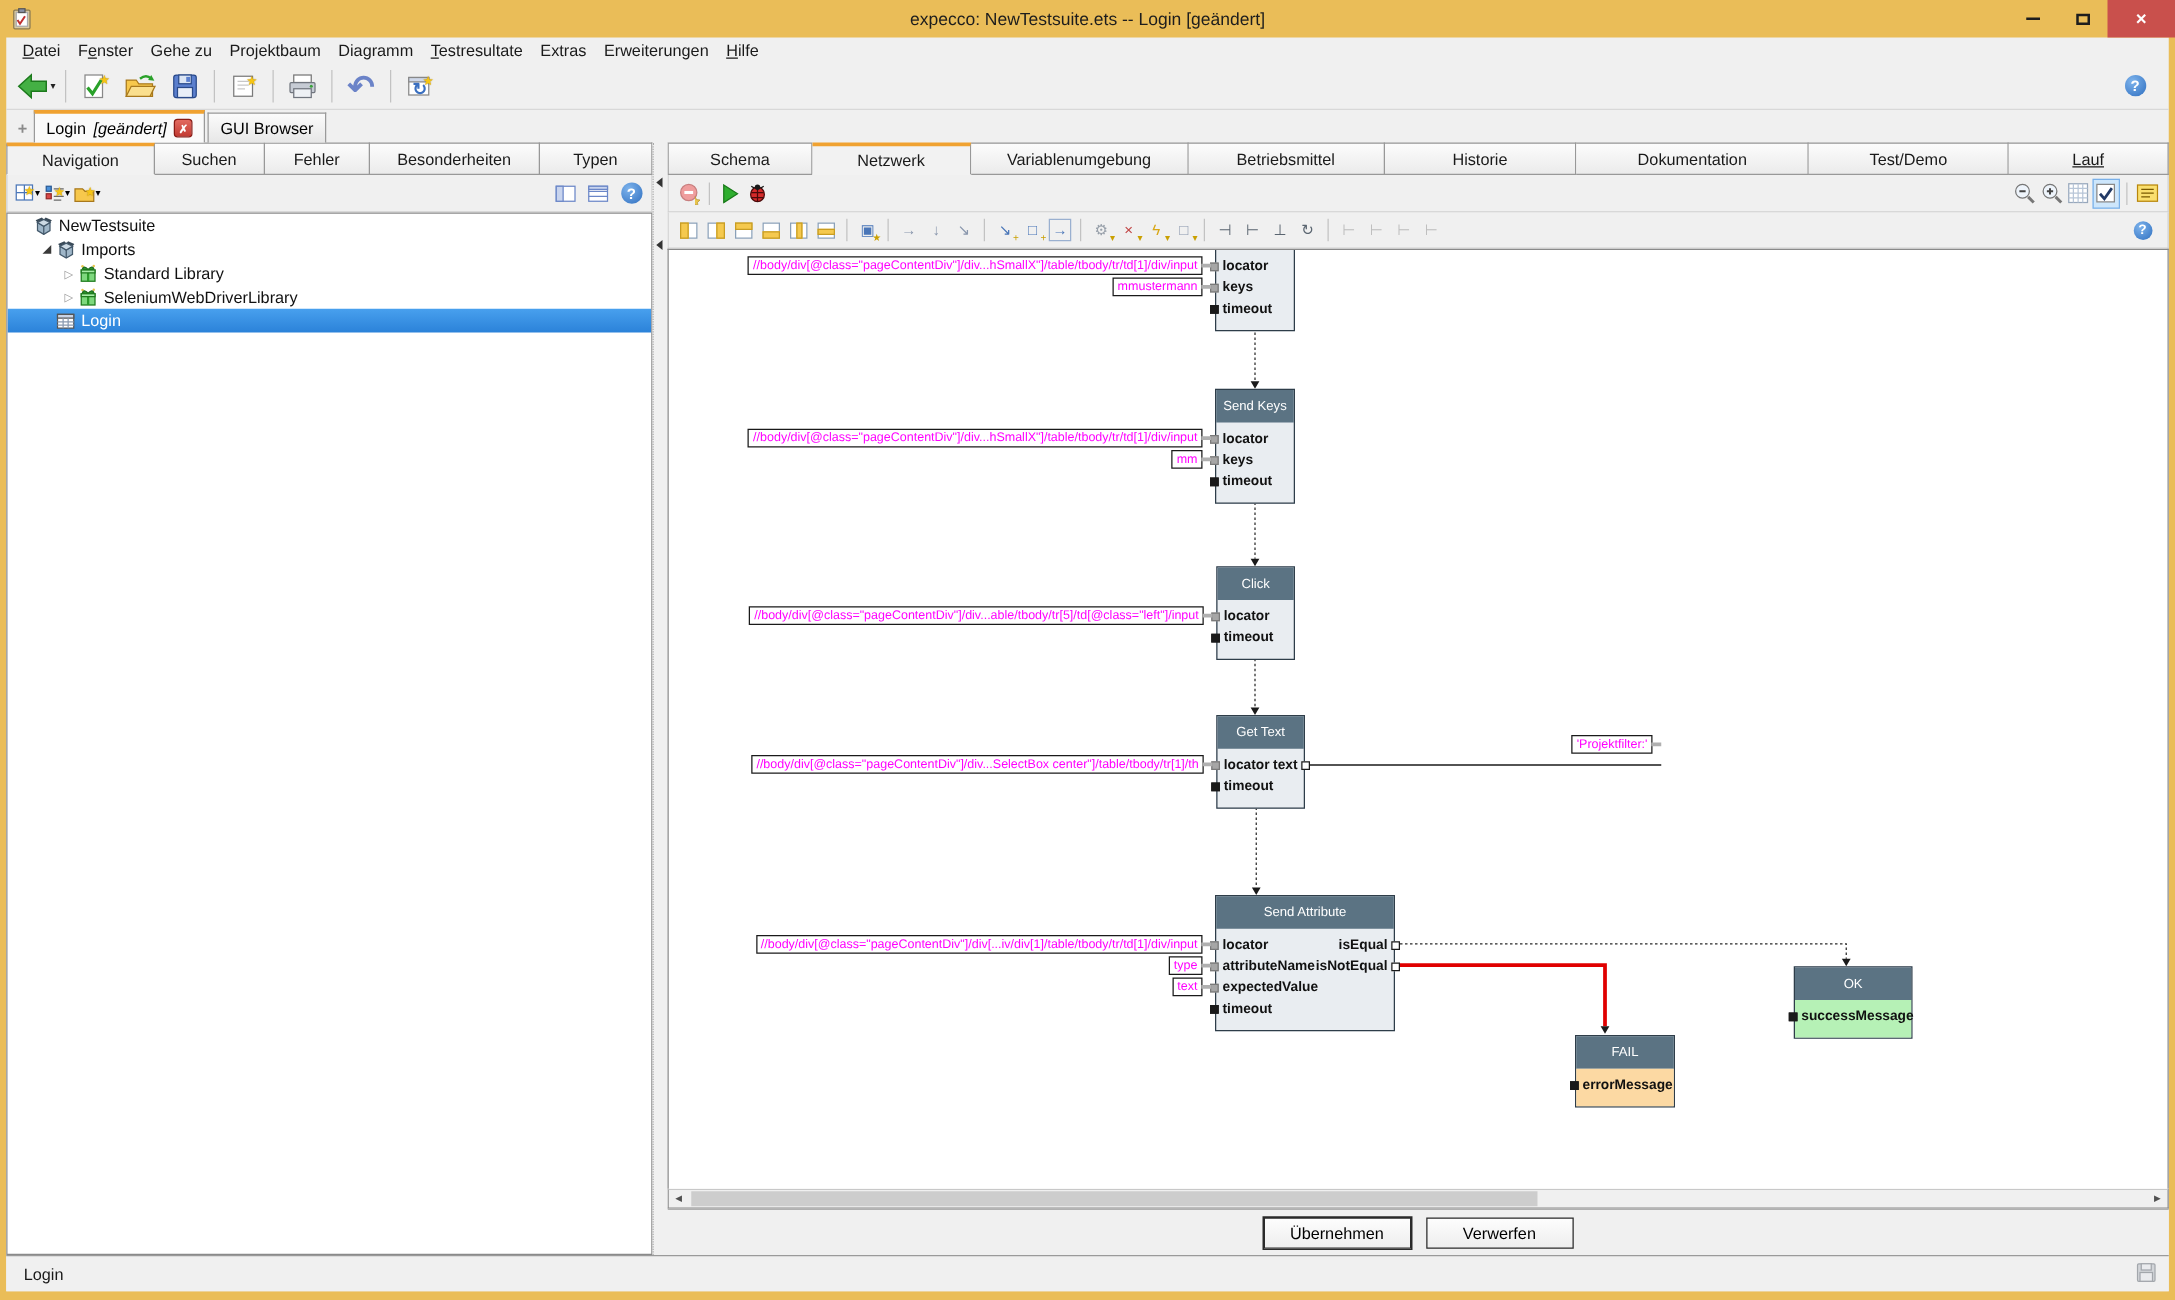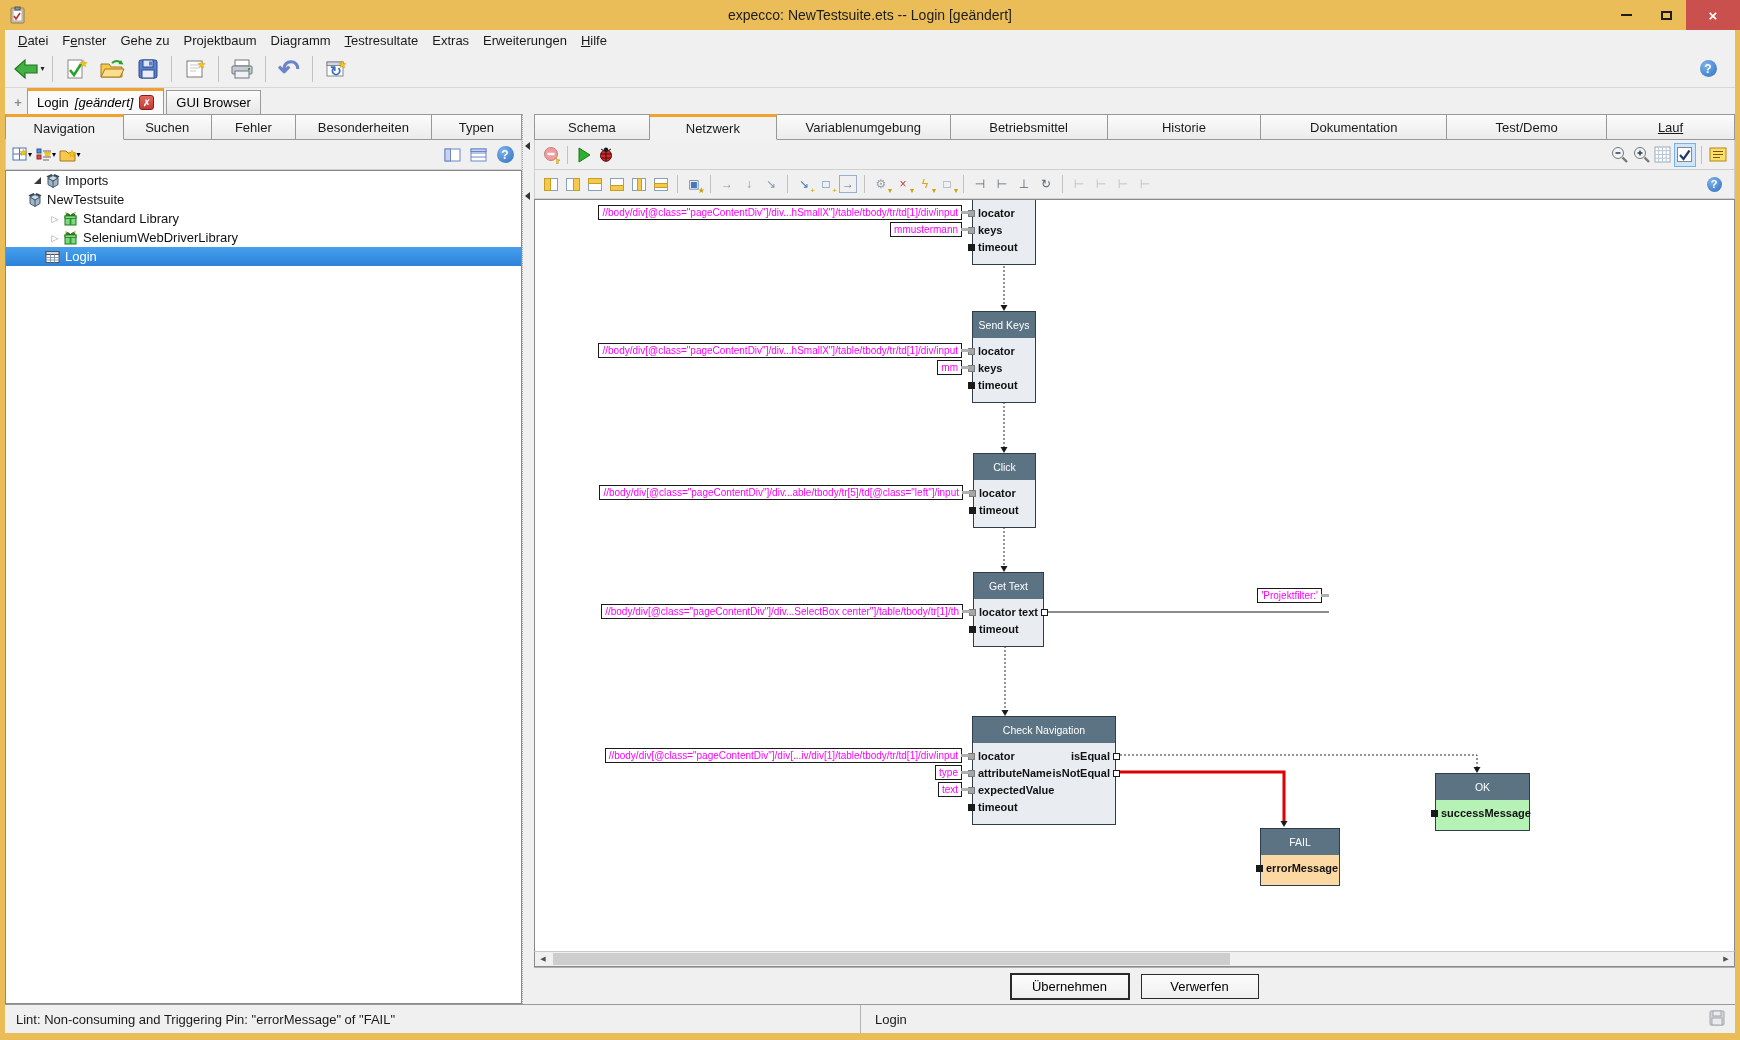--- a/index.html
+++ b/index.html
@@ -296,47 +296,47 @@
                     <rect x="1" y="2" width="15" height="2.5" fill="#c8d4ee" stroke="#6b87c8"></rect>
                   </svg>
                 </span>
               </span>
               <span class="sbtn">
                 <span class="help-ic">?</span>
               </span>
             </span>
           </div>
         <div class="tree">
-            <div class="trow" style="padding-left: 24px;">
-              <span class="texp">
-                <span class="texp-open"></span>
-              </span>
-              <span class="ticon">
-                <svg width="16" height="15">
-                  <path d="M3 5 L1.5 3.2 L6.5 1 L8 2.6 Z" fill="#3a4a58"></path>
-                  <path d="M13 5 L14.5 3.2 L9.5 1 L8 2.6 Z" fill="#3a4a58"></path>
-                  <path d="M3 5 L8 8 L13 5 L13 11.5 L8 14.5 L3 11.5 Z" fill="#9fb6c8" stroke="#44596b"></path>
-                  <path d="M8 8 V14.5" stroke="#44596b"></path>
-                  <path d="M3 5 L8 2.6 L13 5 L8 8 Z" fill="#cddae4" stroke="#44596b"></path>
-                </svg>
-              </span>
-              <span>Imports</span>
-            </div>
             <div class="trow" style="padding-left: 6px;">
               <span class="texp"></span>
               <span class="ticon">
                 <svg width="16" height="15">
                   <path d="M3 5 L1.5 3.2 L6.5 1 L8 2.6 Z" fill="#3a4a58"></path>
                   <path d="M13 5 L14.5 3.2 L9.5 1 L8 2.6 Z" fill="#3a4a58"></path>
                   <path d="M3 5 L8 8 L13 5 L13 11.5 L8 14.5 L3 11.5 Z" fill="#9fb6c8" stroke="#44596b"></path>
                   <path d="M8 8 V14.5" stroke="#44596b"></path>
                   <path d="M3 5 L8 2.6 L13 5 L8 8 Z" fill="#cddae4" stroke="#44596b"></path>
                 </svg>
               </span>
               <span>NewTestsuite</span>
+            </div>
+            <div class="trow" style="padding-left: 24px;">
+              <span class="texp">
+                <span class="texp-open"></span>
+              </span>
+              <span class="ticon">
+                <svg width="16" height="15">
+                  <path d="M3 5 L1.5 3.2 L6.5 1 L8 2.6 Z" fill="#3a4a58"></path>
+                  <path d="M13 5 L14.5 3.2 L9.5 1 L8 2.6 Z" fill="#3a4a58"></path>
+                  <path d="M3 5 L8 8 L13 5 L13 11.5 L8 14.5 L3 11.5 Z" fill="#9fb6c8" stroke="#44596b"></path>
+                  <path d="M8 8 V14.5" stroke="#44596b"></path>
+                  <path d="M3 5 L8 2.6 L13 5 L8 8 Z" fill="#cddae4" stroke="#44596b"></path>
+                </svg>
+              </span>
+              <span>Imports</span>
             </div>
             <div class="trow" style="padding-left: 42px;">
               <span class="texp texp-closed">▷</span>
               <span class="ticon">
                 <svg width="15" height="15">
                   <circle cx="3" cy="2" r="1" fill="#e8c44a"></circle>
                   <circle cx="12" cy="1.8" r="1" fill="#e8c44a"></circle>
                   <path d="M7.5 4.5 q-3.5 -3.5 -4.5 -.5 q1.5 1.5 4.5 .5 M7.5 4.5 q3.5 -3.5 4.5 -.5 q-1.5 1.5 -4.5 .5" fill="#2a9a2a" stroke="#1e6a1e"></path>
                   <rect x="2" y="5" width="11" height="9" fill="#7ed87e" stroke="#1e7a1e"></rect>
                   <rect x="6.6" y="5" width="1.8" height="9" fill="#2a9a2a"></rect>
@@ -714,21 +714,21 @@
                   <div class="drow">
                     <span>locator</span>
                     <span>text</span>
                   </div>
                   <div class="drow">
                     <span>timeout</span>
                   </div>
                 </div>
               </div>
               <div class="dnode" style="left: 437px; top: 516px; width: 144px;">
-                <div class="dnode-head">Check Navigation</div>
+                <div class="dnode-head">Send Attribute</div>
                 <span class="pinsq pin-gray" style="left: -5px; top: 36px;"></span>
                 <span class="pinsq pin-open" style="left: 140px; top: 36px;"></span>
                 <span class="pinsq pin-gray" style="left: -5px; top: 53px;"></span>
                 <span class="pinsq pin-open" style="left: 140px; top: 53px;"></span>
                 <span class="pinsq pin-gray" style="left: -5px; top: 70px;"></span>
                 <span class="pinsq pin-dark" style="left: -5px; top: 87px;"></span>
                 <div class="dnode-body">
                   <div class="drow">
                     <span>locator</span>
                     <span>isEqual</span>
@@ -783,23 +783,20 @@
           <span class="hs-btn">▶</span>
         </div>
         <div class="rfooter">
           <button class="fbtn default">Übernehmen</button>
           <button class="fbtn">Verwerfen</button>
         </div>
       </div>
     </div>
 
     <div class="statusbar">
-      <span class="status-left">
-          <span>Lint: Non-consuming and Triggering Pin: "errorMessage" of "FAIL"</span>
-        </span>
       <span class="status-right">
         <span>Login</span>
         <span class="status-icon">
           <svg width="16" height="16">
               <rect x="1" y="1" width="14" height="14" rx="1" fill="#c9cdd2" stroke="#8a8f96"></rect>
               <rect x="4" y="1" width="8" height="5" fill="#e8eaee" stroke="#8a8f96"></rect>
               <rect x="3" y="8" width="10" height="7" fill="#e8eaee" stroke="#8a8f96"></rect>
             </svg>
         </span>
       </span>

